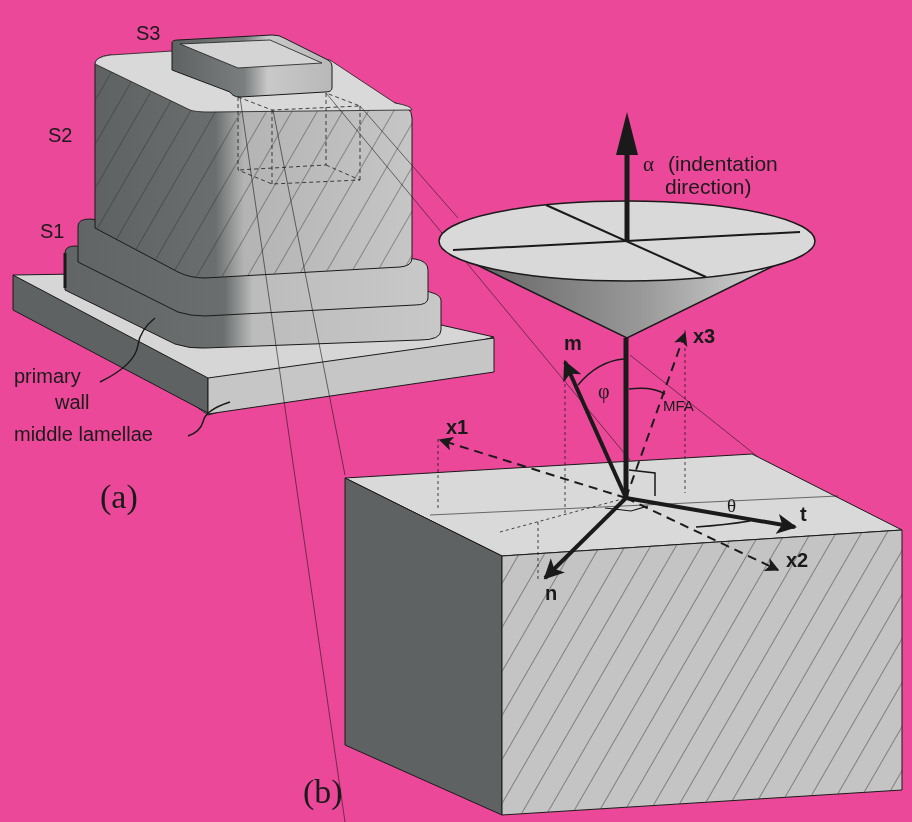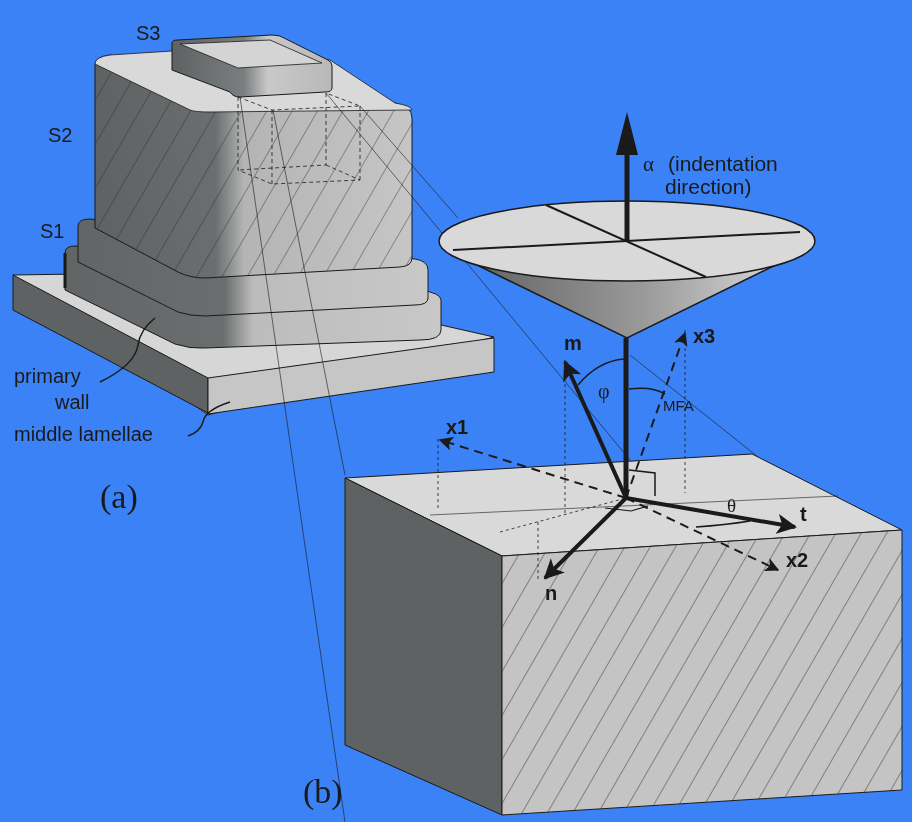--- a/index.html
+++ b/index.html
@@ -1,16 +1,16 @@
 <!DOCTYPE html>
 <html><head>
 <meta charset="utf-8">
 <style>
   html, body { margin: 0; padding: 0; background: #ffffff; }
-  #stage { position: relative; width: 912px; height: 822px; overflow: hidden; background: #3b82f6; }
+  #stage { position: relative; width: 912px; height: 822px; overflow: hidden; background: #ec4899; }
   svg { position: absolute; left: 0; top: 0; }
   .lbl-sans { font-family: "Liberation Sans", "DejaVu Sans", sans-serif; fill: #1a1a1a; }
   .lbl-bold { font-family: "Liberation Sans", "DejaVu Sans", sans-serif; font-weight: bold; fill: #1a1a1a; }
   .lbl-serif { font-family: "Liberation Serif", "DejaVu Serif", serif; fill: #1a1a1a; }
 </style>
 </head>
 <body>
 
 <div id="stage">
 <svg width="912" height="822" viewBox="0 0 912 822">

